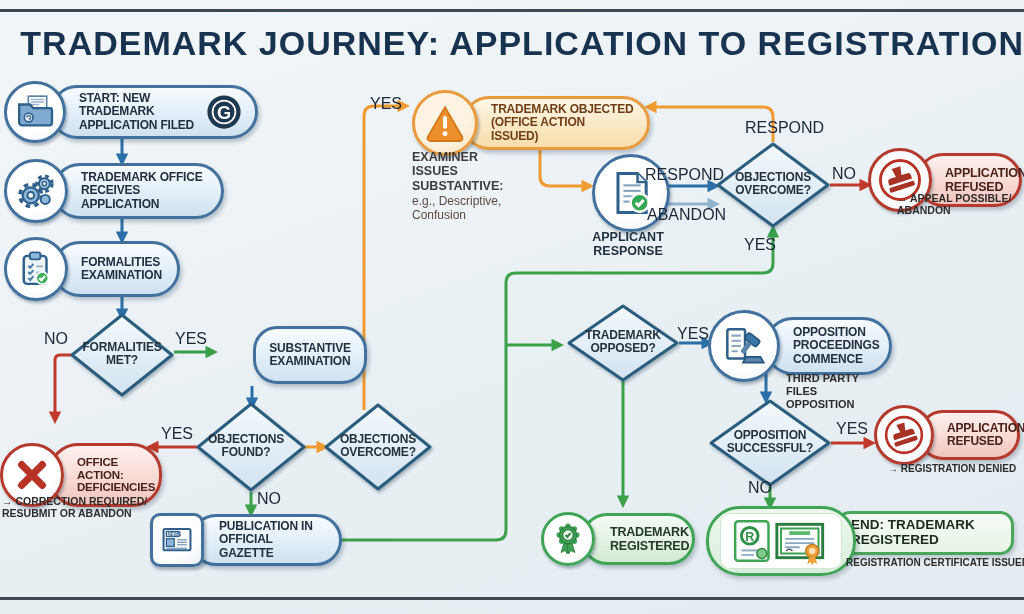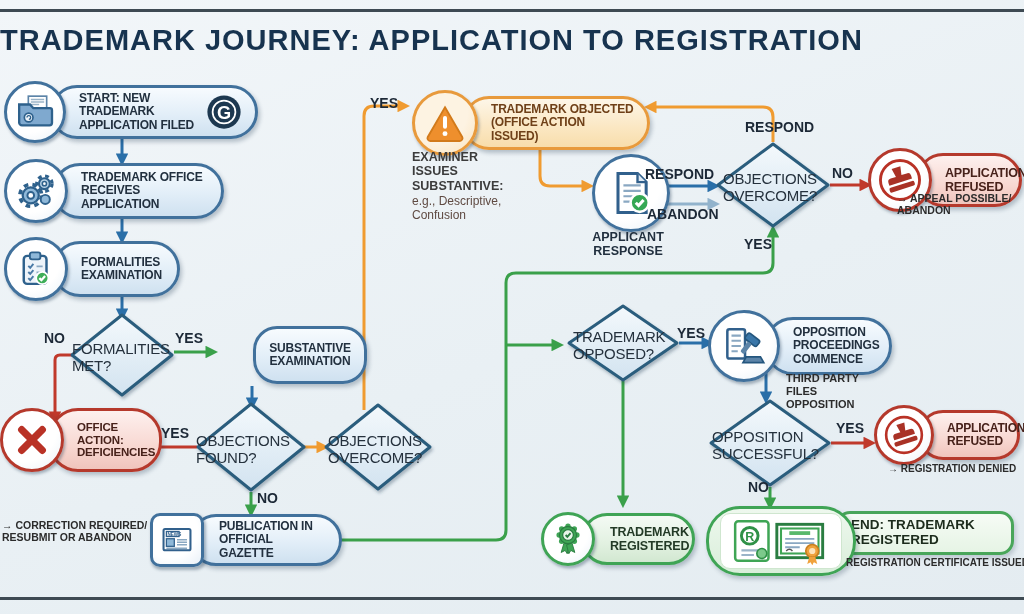--- a/index.html
+++ b/index.html
@@ -3,22 +3,22 @@
 <meta charset="utf-8">
 <style>
   html,body{margin:0;padding:0;background:#cfd8de;}
   .canvas{
     position:relative;width:1024px;height:614px;overflow:hidden;
     background:linear-gradient(160deg,#f2f6f9 0%,#e9f0f4 55%,#e4ecf1 100%);
     font-family:"Liberation Sans","DejaVu Sans",sans-serif;
   }
   .rule{position:absolute;left:0;width:1024px;height:3px;background:#3e4a53;z-index:5;}
   .title{
-    position:absolute;left:0;top:24px;width:1024px;text-align:left;
-    font-size:29px;font-weight:bold;letter-spacing:1px;color:#17334f;z-index:4;
+    position:absolute;left:0;top:24px;width:1024px;text-align:right;
+    font-size:34px;font-weight:bold;letter-spacing:1px;color:#17334f;z-index:4;
   }
   .wires{position:absolute;left:0;top:0;z-index:1;}
   .node{position:absolute;display:flex;align-items:center;z-index:3;}
   .icon-circle{
     flex:none;border-radius:50%;background:radial-gradient(circle at 35% 30%,#ffffff 60%,#e9f1f8);
     border:3px solid #41719c;display:flex;align-items:center;justify-content:center;
     box-shadow:1.5px 2.5px 3px rgba(30,55,80,.35);z-index:2;
   }
   .pill{
     border:3px solid #41719c;border-radius:30px;margin-left:-16px;z-index:1;
@@ -27,23 +27,23 @@
     display:flex;align-items:center;padding:4px 12px 4px 26px;box-sizing:border-box;
     font-weight:bold;font-size:12px;line-height:1.12;color:#22303f;letter-spacing:-0.2px;
   }
   .pill.plain{margin-left:0;padding:4px 10px;justify-content:center;text-align:center;}
   .red .icon-circle{border-color:#b5392c;}
   .red .pill{border-color:#b5392c;background:linear-gradient(180deg,#fdf0ee 0%,#f8d8d2 60%,#f0c4bc 100%);color:#47211a;}
   .orange .icon-circle{border-color:#e89a3c;background:radial-gradient(circle at 35% 30%,#fdf3e2 55%,#fae3bd);}
   .orange .pill{border-color:#e89a3c;background:linear-gradient(180deg,#fdf6e8 0%,#fbe7c2 60%,#f8ddab 100%);color:#6f4018;}
   .green .icon-circle{border-color:#3fa455;}
   .green .pill{border-color:#3fa455;background:linear-gradient(180deg,#f4faf4 0%,#e2f1e1 60%,#d2e8d1 100%);color:#233a26;}
-  .elabel{position:absolute;font-weight:bold;font-size:14px;color:#1c2836;z-index:4;}
-  .dlabel{position:absolute;font-weight:normal;font-size:15px;line-height:1.12;color:#25313d;
-          z-index:3;letter-spacing:-0.2px;}
+  .elabel{position:absolute;font-weight:normal;font-size:16px;color:#1c2836;z-index:4;}
+  .dlabel{position:absolute;font-weight:bold;font-size:12px;line-height:1.12;color:#25313d;
+          text-align:center;z-index:3;letter-spacing:-0.2px;}
   .caption{position:absolute;font-weight:bold;font-size:10.5px;color:#2b2b2b;line-height:1.18;z-index:4;}
   .caption.eg{font-weight:normal;font-size:12px;color:#5f4a42;}
   .caption.exm{font-size:12.5px;color:#3c3c3c;line-height:1.15;}
   .circ-label{position:absolute;font-weight:bold;font-size:12.5px;color:#22303f;text-align:center;z-index:4;line-height:1.12;}
   .endbox{
     position:absolute;left:706px;top:506px;width:150px;height:70px;box-sizing:border-box;
     border:3px solid #3fa455;border-radius:34px;z-index:3;
     background:linear-gradient(180deg,#eef8ee,#d9eeda);box-shadow:2px 3px 4px rgba(30,55,80,.25);
     display:flex;align-items:center;justify-content:center;
   }
@@ -183,31 +183,31 @@
       <span>FORMALITIES EXAMINATION</span>
     </div>
   </div>
 
   <div class="node" style="left:217px;top:326px;padding-left:36px;">
     <div class="pill plain" style="width:114px;height:58px;border-radius:24px;">
       <span>SUBSTANTIVE EXAMINATION</span>
     </div>
   </div>
 
-  <div class="node red" style="left:0px;top:408px;">
+  <div class="node red" style="left:0px;top:443px;">
     <div class="icon-circle" style="width:58px;height:58px;">
       <svg width="38" height="38" viewBox="0 0 24 24">
         <path d="M5.5 5.5 L18.5 18.5 M18.5 5.5 L5.5 18.5" stroke="#b93226" stroke-width="4.6" stroke-linecap="round"></path>
       </svg>
     </div>
     <div class="pill" style="width:114px;height:64px;font-size:11.5px;">
       <span>OFFICE ACTION: DEFICIENCIES</span>
     </div>
   </div>
-  <div class="caption" style="left:2px;top:495px;width:158px;margin-top:24px;">→ CORRECTION REQUIRED/ RESUBMIT OR ABANDON</div>
+  <div class="caption" style="left:2px;top:495px;width:158px;">→ CORRECTION REQUIRED/ RESUBMIT OR ABANDON</div>
 
   <div class="node" style="left:150px;top:513px;">
     <div class="icon-circle" style="width:48px;height:48px;border-radius:10px;">
       <svg width="38" height="38" viewBox="0 0 24 24">
         <rect x="3.5" y="5" width="17" height="13.5" rx="1" fill="#fff" stroke="#31608c" stroke-width="1.3"></rect>
         <rect x="5.3" y="6.6" width="8" height="3.2" fill="none" stroke="#31608c" stroke-width="0.8"></rect>
         <text x="6" y="9.2" font-size="2.9" font-weight="bold" fill="#31608c" font-family="Liberation Sans,sans-serif">NEWS</text>
         <rect x="5.3" y="11.2" width="5" height="4.8" fill="#8fb8d8" stroke="#31608c" stroke-width="0.8"></rect>
         <path d="M12 11.8 h6.3 M12 13.4 h6.3 M12 15 h6.3 M5.3 17.2 h13" stroke="#8aa8c2" stroke-width="0.9"></path>
       </svg>

